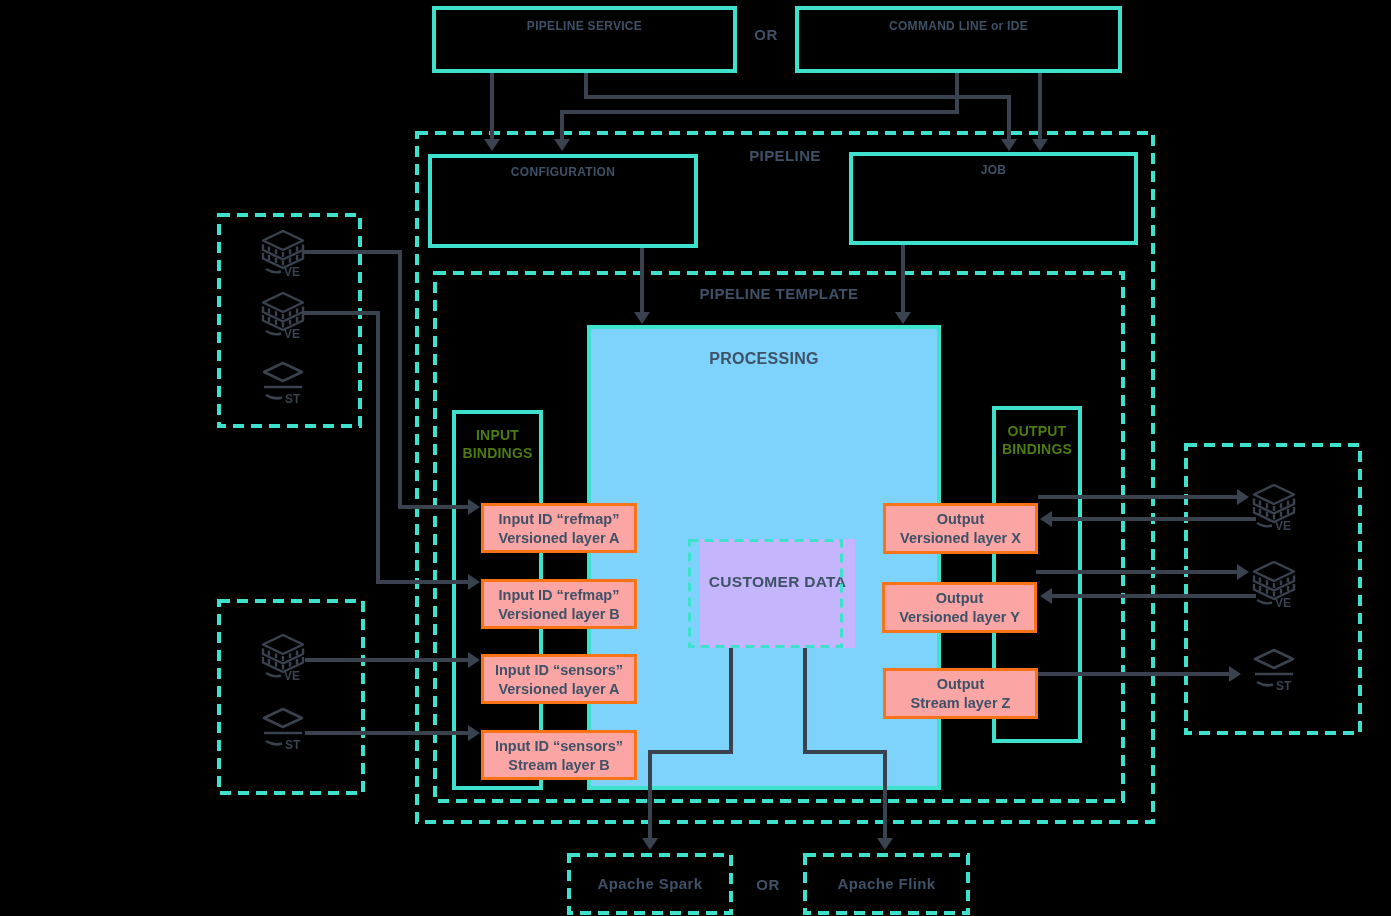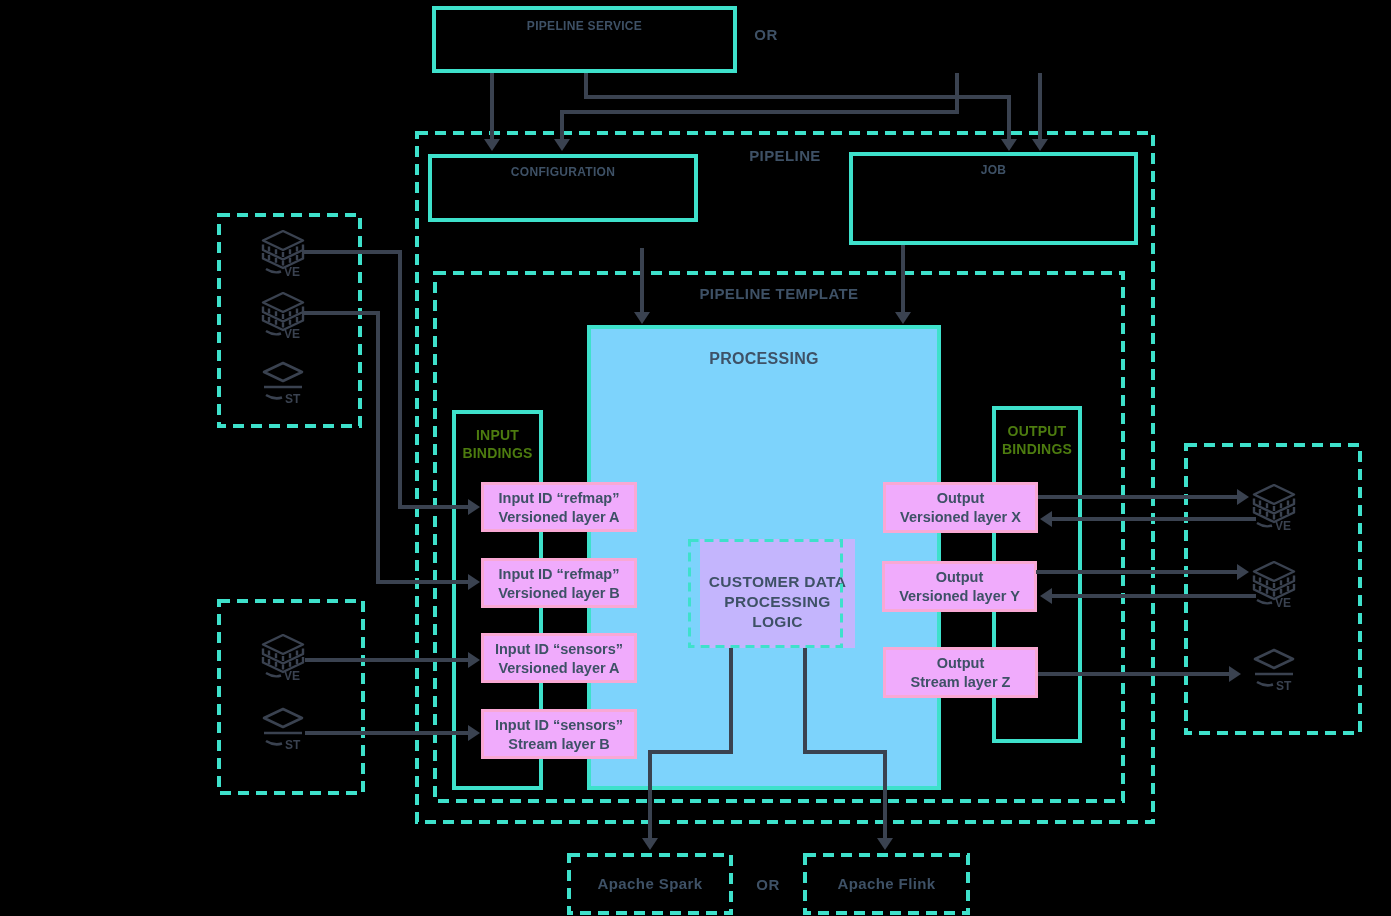--- a/index.html
+++ b/index.html
@@ -1,20 +1,20 @@
 <!DOCTYPE html>
 <html><head>
 <meta charset="utf-8">
 <style>
   html,body{margin:0;padding:0;background:#000;}
   #stage{position:relative;width:1391px;height:916px;background:#000;overflow:hidden;
          font-family:"Liberation Sans",sans-serif;}
   .abs{position:absolute;box-sizing:border-box;}
   .tealbox{border:4px solid #3EE1CB;background:#000;}
-  .whitebox{border:3px solid #f9a8d4;background:#f0abfc;}
+  .whitebox{border:3px solid #f97316;background:#fca5a5;margin-top:21px;}
   .hdr{font-weight:bold;font-size:12px;color:#3E5166;text-align:center;letter-spacing:.3px;}
   .hdr-sm{font-weight:bold;font-size:14px;color:#4d7c0f;text-align:center;letter-spacing:.2px;line-height:18px;}
   .itemtxt{font-weight:bold;font-size:14.5px;color:#3E5166;text-align:center;line-height:19px;padding-top:4px;}
   .floatlbl{font-weight:bold;font-size:15px;color:#3E5166;text-align:center;letter-spacing:.4px;pointer-events:none;}
   svg.overlay{position:absolute;left:0;top:0;pointer-events:none;}
   .icn-txt{font-family:"Liberation Sans",sans-serif;font-weight:bold;font-size:12px;fill:#3A4250;}
   .conn{stroke:#3A4250;stroke-width:4;fill:none;}
   .ah{fill:#3A4250;}
   .dashrect{fill:none;stroke:#3EE1CB;stroke-width:4;stroke-dasharray:11 7;}
 </style>
@@ -22,24 +22,27 @@
 <body>
 
 <div id="stage">
 
   <div class="abs tealbox" style="left:432px;top:6px;width:305px;height:67px;">
     <div class="hdr" style="padding-top:9px;">PIPELINE SERVICE</div>
   </div>
 
   <div class="abs floatlbl" style="left:737px;top:26px;width:58px;">OR</div>
 
+  <div class="abs tealbox" style="left:795px;top:6px;width:327px;height:67px;">
+    <div class="hdr" style="padding-top:9px;">COMMAND LINE or IDE</div>
+  </div>
 
   <div class="abs floatlbl" style="left:415px;top:147px;width:740px;">PIPELINE</div>
 
-  <div class="abs tealbox" style="left:428px;top:154px;width:270px;height:68px;">
+  <div class="abs tealbox" style="left:428px;top:154px;width:270px;height:94px;">
     <div class="hdr" style="padding-top:7px;">CONFIGURATION</div>
   </div>
 
   <div class="abs tealbox" style="left:849px;top:152px;width:289px;height:93px;">
     <div class="hdr" style="padding-top:7px;">JOB</div>
   </div>
 
   <div class="abs floatlbl" style="left:435px;top:285px;width:688px;">PIPELINE TEMPLATE</div>
 
   <div class="abs" style="left:587px;top:325px;width:354px;height:465px;background:#7dd3fc;border:4px solid #3EE1CB;box-sizing:border-box;">
@@ -100,21 +103,20 @@
   <div class="abs whitebox" style="left:883px;top:647px;width:155px;height:51px;">
     <div class="itemtxt">
         <div>Output</div>
     <div>Stream layer Z</div>
       </div>
   </div>
 
   <div class="abs" style="left:700px;top:539px;width:155px;height:109px;background:#c4b5fd;">
     <div class="hdr" style="padding-top:33px;font-size:15.5px;line-height:20px;">
       <div>CUSTOMER DATA</div>
-      <div>PROCESSING LOGIC</div>
     </div>
   </div>
 
   <div class="abs floatlbl" style="left:569px;top:875px;width:162px;">Apache Spark</div>
   <div class="abs floatlbl" style="left:733px;top:876px;width:70px;">OR</div>
   <div class="abs floatlbl" style="left:805px;top:875px;width:163px;">Apache Flink</div>
 
   <div class="abs" style="left:259px;top:230px;">
     <svg width="48" height="46" viewBox="0 0 48 46" fill="none" stroke="#3A4250" stroke-width="2.4" stroke-linejoin="round">
       <polygon points="24,1 44,10.5 24,20 4,10.5"></polygon>

